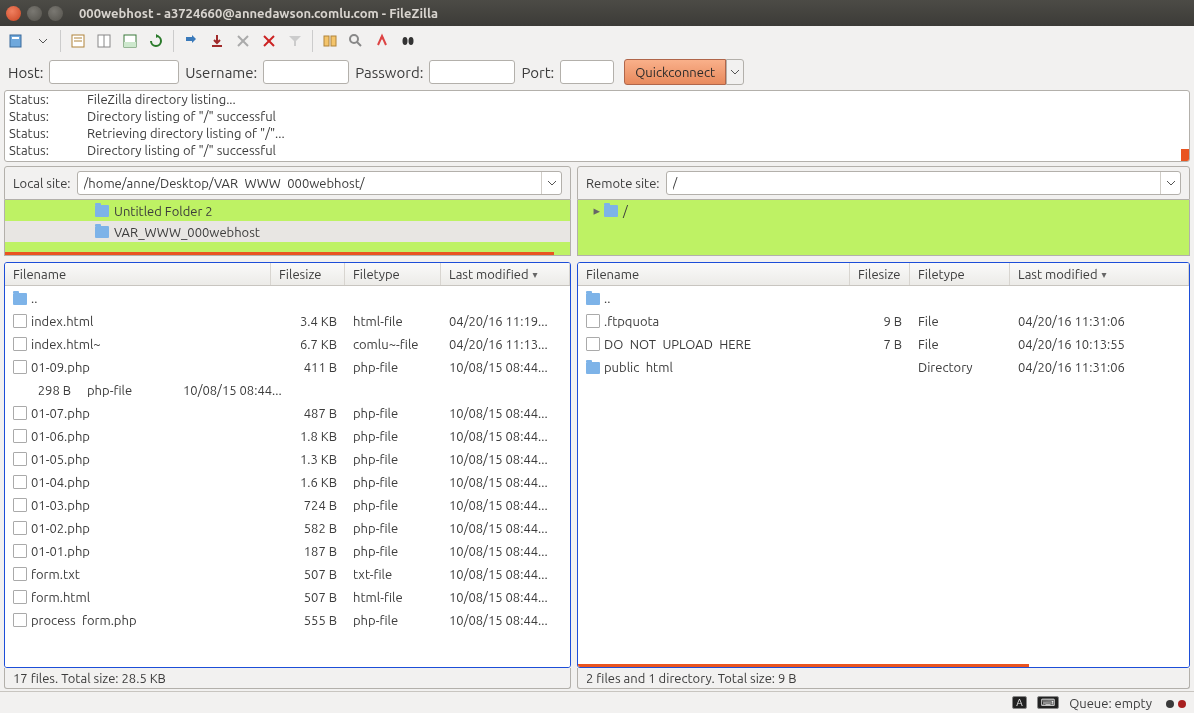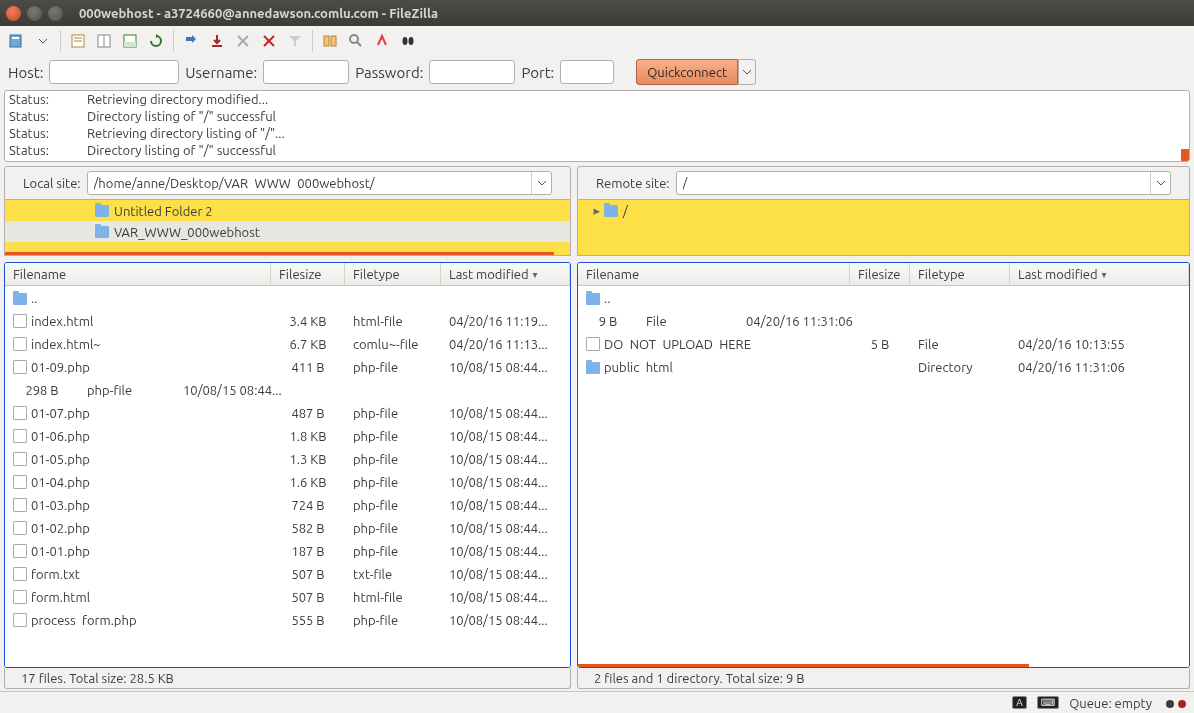--- a/index.html
+++ b/index.html
@@ -16,69 +16,69 @@
 .toolbar { height: 30px; display: flex; align-items: center; padding: 2px 6px; gap: 4px; background: #f2f1f0; }
 .toolbar .sep { width: 1px; height: 22px; background: #ccc; margin: 0 2px; }
 .tool-icon { width: 22px; height: 22px; display: inline-flex; align-items: center; justify-content: center; }
 
 
 .qcbar { height: 32px; display: flex; align-items: center; gap: 6px; padding: 2px 8px; background: #f2f1f0; }
 .qcbar label { font-size: 15px; }
 .qcbar input { height: 24px; border: 1px solid #b3b0ab; background: #fff; border-radius: 3px; padding: 0 4px; }
 .qc-btn { height: 26px; background: linear-gradient(to bottom, #f9b08a, #e88a5d); border: 1px solid #b0664a; border-radius: 3px 0 0 3px; padding: 0 10px; font-weight: normal; color: #2a2a2a; }
 .qc-drop { height: 26px; width: 18px; background: #f2f1f0; border: 1px solid #b3b0ab; border-radius: 0 3px 3px 0; display:flex;align-items:center;justify-content:center;}
-.qc-wrap { display: flex; margin-left: 16px; }
+.qc-wrap { display: flex; margin-left: 4px; }
 
 
 .logpanel { margin: 2px 4px; border: 1px solid #b3b0ab; border-radius: 3px; background: #fff; height: 72px; overflow: hidden; position: relative; }
 .logpanel .row { display: flex; padding: 0 4px; line-height: 17px; }
 .logpanel .status { width: 78px; }
 .logpanel .msg { flex: 1; }
 .logpanel .scroll-ind { position:absolute; right:0; bottom:0; width:8px; height:12px; background:#e95420; }
 
 
 .splitrow { display: flex; flex: 1; gap: 6px; padding: 2px 4px; overflow:hidden; }
 .col { display: flex; flex-direction: column; border: 0; overflow:hidden; }
 .col.left { width: 567px; }
 .col.right { flex: 1; }
 
 
-.sitebar { display: flex; align-items: center; gap: 6px; padding: 4px 18px; border: 1px solid #b3b0ab; border-radius: 3px 3px 0 0; background: #f2f1f0; }
+.sitebar { display: flex; align-items: center; gap: 6px; padding: 4px 8px; border: 1px solid #b3b0ab; border-radius: 3px 3px 0 0; background: #f2f1f0; }
 .sitebar .combo { flex: 1; height: 24px; display: flex; border: 1px solid #b3b0ab; background: #fff; border-radius: 3px; }
 .sitebar .combo input { flex: 1; border: none; padding: 0 6px; background: transparent; }
 .sitebar .combo .arrow { width: 20px; display:flex;align-items:center;justify-content:center; border-left:1px solid #d0cdc8;}
 
 
-.tree { border: 1px solid #b3b0ab; border-top: none; background: #fde047; height: 56px; position: relative; overflow:hidden;text-align:right; }
+.tree { border: 1px solid #b3b0ab; border-top: none; background: #bef264; height: 56px; position: relative; overflow:hidden;text-align:right; }
 .tree .node { display: flex; align-items: center; height: 21px; padding-left: 90px; font-size: 13px; }
 .tree .node.sel { background: #e8e6e3; }
 .tree .folder-icon { width:14px;height:12px;background:#7db3e8;border-radius:1px;margin-right:5px;position:relative; }
 .tree .folder-icon:before{content:"";position:absolute;top:-2px;left:0;width:6px;height:2px;background:#7db3e8;border-radius:1px 1px 0 0;}
 .tree .hl { position:absolute;left:0;bottom:0;right:16px;height:3px;background:#e95420; }
 .tree.right { height: 56px; }
 .tree.right .node { padding-left: 12px; }
 .tree .expander { width:10px; margin-right:4px; color:#666; }
 
 
 .filelist { border: 1px solid #1d4ed8; border-radius: 3px; margin-top: 6px; display:flex; flex-direction:column; flex:1; overflow:hidden; position:relative;}
 .filelist .header { display: flex; background: linear-gradient(to bottom,#fafaf9,#ecebe8); border-bottom: 1px solid #c8c5c0; height: 23px; }
 .filelist .header .hcol { padding: 3px 8px; border-right: 1px solid #d8d5d0; font-size: 13px; display:flex;align-items:center;gap:4px;}
 .filelist .body { flex:1; background:#fff; overflow:hidden; position:relative;}
 .filelist .frow { display:flex; height: 23px; align-items:center; }
 .filelist .fcell { padding: 0 8px; white-space: nowrap; overflow:hidden; text-overflow: ellipsis; }
-.filelist .right-align { text-align: center; }
+.filelist .right-align { text-align: right; }
 .file-icon, .dir-icon { width:14px;height:14px;display:inline-block;margin-right:4px;vertical-align:-2px; }
 .file-icon { border:1px solid #aaa; background:#fff; border-radius:1px; }
 .dir-icon { background:#7db3e8; border-radius:1px; position:relative;height:12px; }
 .dir-icon:before{content:"";position:absolute;top:-2px;left:0;width:6px;height:2px;background:#7db3e8;border-radius:1px 1px 0 0;}
 .filelist .hl-bottom { position:absolute;left:0;bottom:0;right:0;height:3px;background:#e95420; }
 .filelist .hl-bottom.short { right:160px; }
 
 
-.listfoot { padding: 3px 16px; border: 1px solid #b3b0ab; border-top:none; font-size:13px; background:#f2f1f0; border-radius:0 0 3px 3px;}
+.listfoot { padding: 3px 8px; border: 1px solid #b3b0ab; border-top:none; font-size:13px; background:#f2f1f0; border-radius:0 0 3px 3px;}
 
 
 .statusbar { height: 22px; border-top: 1px solid #c8c5c0; display:flex; align-items:center; justify-content:flex-end; padding: 0 8px; gap:10px; background:#f2f1f0;}
 .statusbar .dots span { width:8px;height:8px;border-radius:50%;display:inline-block;margin-left:4px;}
 .statusbar .d1{background:#3a3a3a;} .statusbar .d2{background:#a82020;}
 .statusbar .kbd { border:1px solid #888;border-radius:2px;padding:0 3px;font-size:10px;background:#222;color:#eee;}
 .sort-ind { font-size:10px;color:#666;}
 </style>
 </head>
 <body>
@@ -200,21 +200,21 @@
           <path d="M1 3 L5 7 L9 3" stroke="#555" fill="none"></path>
         </svg>
       </div>
   </div>
 </div>
 
 <div class="logpanel">
   <div id="log-rows">
       <div class="row">
         <span class="status">Status:</span>
-        <span class="msg">Retrieving directory modified...</span>
+        <span class="msg">FileZilla directory listing...</span>
       </div>
       <div class="row">
         <span class="status">Status:</span>
         <span class="msg">Directory listing of "/" successful</span>
       </div>
       <div class="row">
         <span class="status">Status:</span>
         <span class="msg">Retrieving directory listing of "/"...</span>
       </div>
       <div class="row">
@@ -390,27 +390,28 @@
       </div>
       <div class="body" id="remote-files">
         <div class="hl-bottom short"></div>
       <div class="frow">
             <div class="fcell" style="width:272px"><span class="dir-icon"></span>..</div>
             <div class="fcell right-align" style="width:60px"></div>
             <div class="fcell" style="width:100px"></div>
             <div class="fcell" style="flex:1"></div>
           </div>
           <div class="frow">
+            <div class="fcell" style="width:272px"><span class="file-icon"></span>.ftpquota</div>
             <div class="fcell right-align" style="width:60px">9 B</div>
             <div class="fcell" style="width:100px">File</div>
             <div class="fcell" style="flex:1">04/20/16 11:31:06</div>
           </div>
           <div class="frow">
             <div class="fcell" style="width:272px"><span class="file-icon"></span>DO_NOT_UPLOAD_HERE</div>
-            <div class="fcell right-align" style="width:60px">5 B</div>
+            <div class="fcell right-align" style="width:60px">7 B</div>
             <div class="fcell" style="width:100px">File</div>
             <div class="fcell" style="flex:1">04/20/16 10:13:55</div>
           </div>
           <div class="frow">
             <div class="fcell" style="width:272px"><span class="dir-icon"></span>public_html</div>
             <div class="fcell right-align" style="width:60px"></div>
             <div class="fcell" style="width:100px">Directory</div>
             <div class="fcell" style="flex:1">04/20/16 11:31:06</div>
           </div>
         </div>

